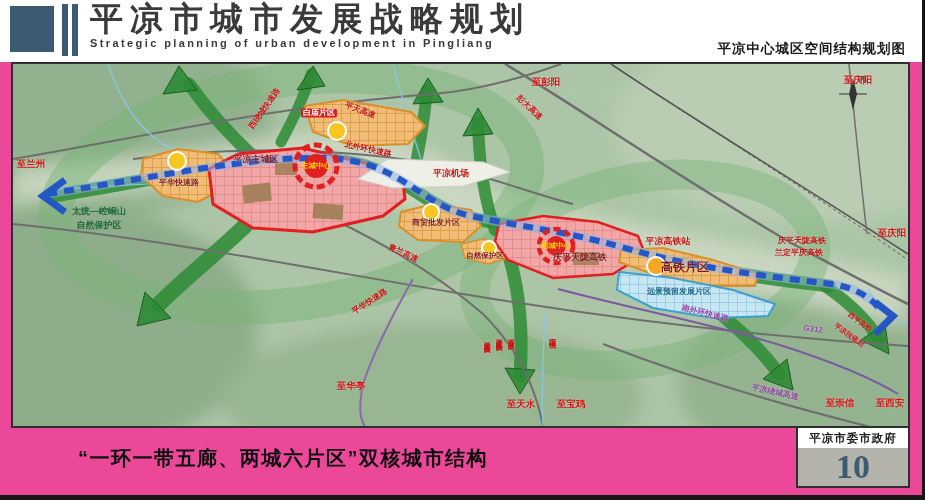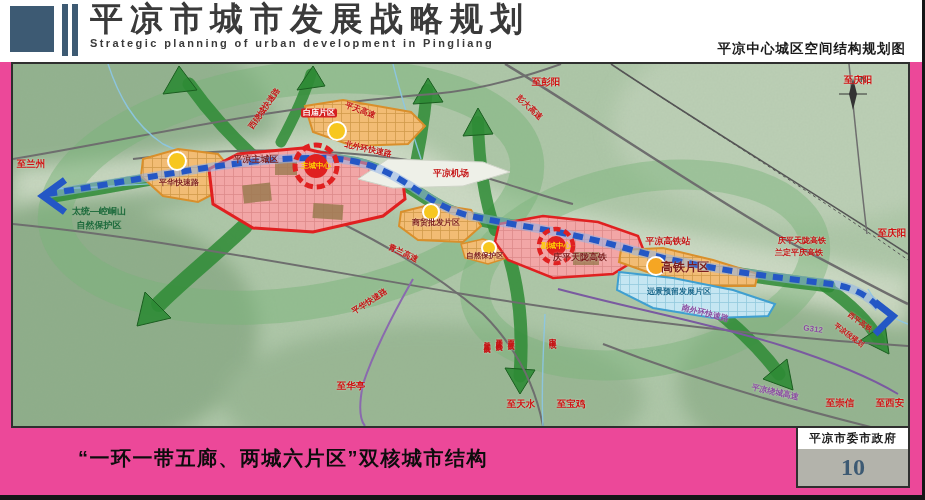--- a/index.html
+++ b/index.html
@@ -32,21 +32,21 @@
   .lbl.yellow{color:#ffd400;font-size:7.5px;text-shadow:none;letter-spacing:0px;}
   .lbl.small{font-size:7.5px;}
   .lbl.chip{background:#d42020;color:#fff;padding:0 2px;border-radius:2px;font-size:8px;text-shadow:none;}
   .lbl.vert{writing-mode:vertical-rl;text-orientation:upright;font-size:7px;letter-spacing:1px;}
   
   .footer{position:relative;margin:0 11px;width:899px;height:60px;display:flex;}
   .caption{flex:1;display:flex;align-items:center;padding-left:67px;font-size:20px;font-weight:bold;color:#0d0d0d;letter-spacing:1.5px;}
   .stamp-box{width:114px;border:2px solid #2f2f2f;border-top:none;box-sizing:border-box;display:flex;flex-direction:column;background:#fff;}
   .stamp-org{height:21px;display:flex;align-items:center;justify-content:center;font-size:11.5px;font-weight:bold;color:#1c1c1c;letter-spacing:1px;}
   .stamp-num{flex:1;background:#b3b3ab;display:flex;align-items:center;justify-content:center;
-             font-family:"Liberation Serif","DejaVu Serif",serif;font-size:24px;font-weight:bold;color:#3d5a73;text-align:right;}
+             font-family:"Liberation Serif","DejaVu Serif",serif;font-size:34px;font-weight:bold;color:#3d5a73;text-align:right;}
   .bottom-bar{position:absolute;left:0;bottom:0;width:100%;height:5px;background:#161616;}
 </style>
 </head>
 <body>
 
 <div class="page">
 
   <div class="header">
     <div class="hdr-square"></div>
     <div class="hdr-bar1"></div>

